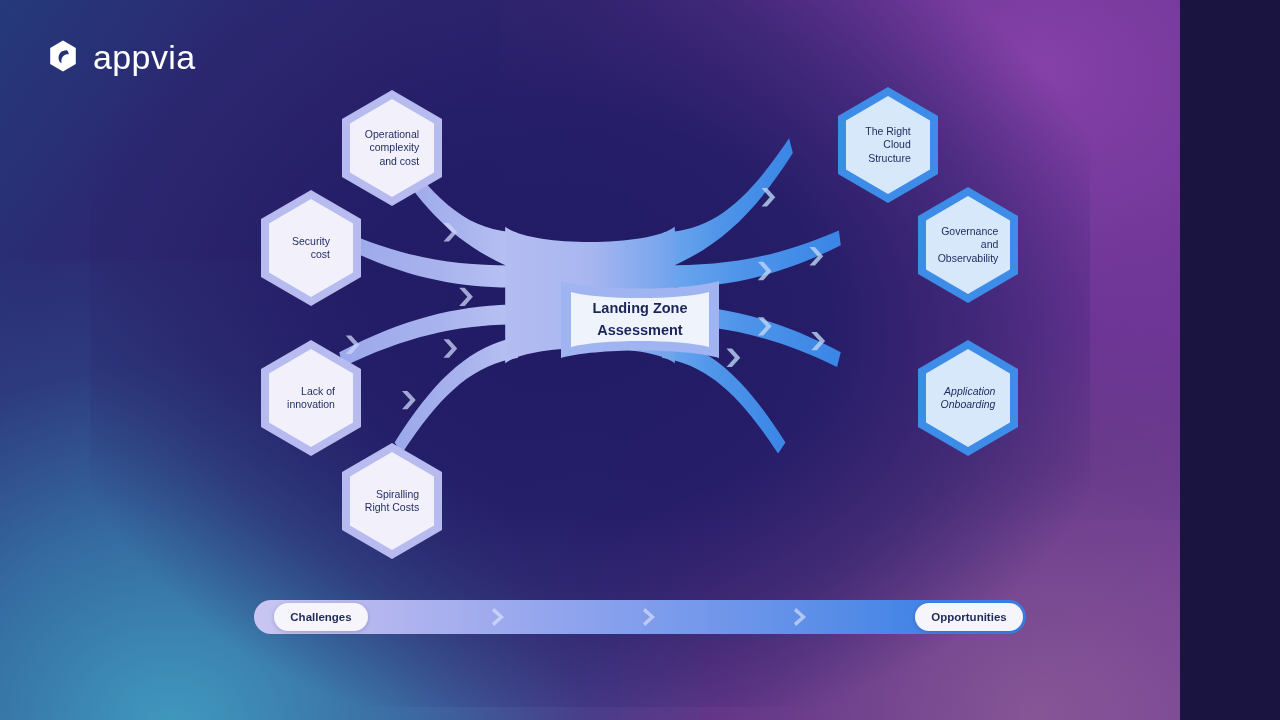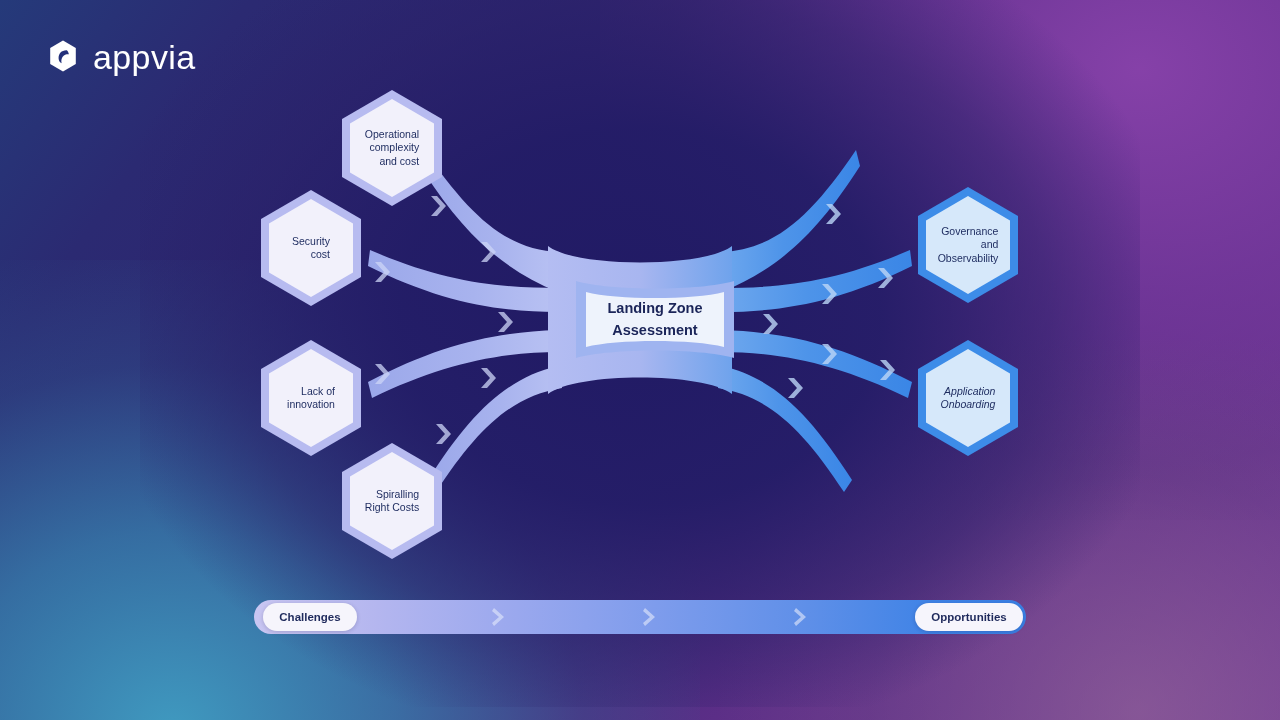--- a/index.html
+++ b/index.html
@@ -2,24 +2,25 @@
 <html><head>
 <meta charset="utf-8">
 <style>
   html, body {
     margin: 0;
     padding: 0;
     background: #1a1440;
   }
   #stage {
     position: relative;
-    width: 1280px;
+    width: 1168px;
     height: 720px;
     overflow: hidden;
     font-family: "Liberation Sans", sans-serif;
+    padding-left: 12px;
   }
   .bg-base {
     position: absolute;
     inset: 0;
     background: linear-gradient(125deg,
         #253a7a 0%,
         #2b2a72 14%,
         #2e2570 30%,
         #3a2573 44%,
         #4d2a7e 58%,
@@ -118,21 +119,20 @@
     pointer-events: none;
   }
 
   
   .center-card {
     position: absolute;
     left: 561px;
     top: 277px;
     width: 158px;
     height: 85px;
-    margin-left: 15px;
   }
   .center-card-text {
     position: absolute;
     inset: 0;
     display: flex;
     align-items: center;
     justify-content: center;
     text-align: center;
     color: #1b2559;
     font-size: 14.5px;
@@ -166,21 +166,21 @@
     border-radius: 14px;
     background: #f6f5fc;
     display: flex;
     align-items: center;
     justify-content: center;
     color: #1f2a5c;
     font-size: 11.5px;
     font-weight: bold;
     box-shadow: 0 1px 4px rgba(20, 20, 60, 0.2);
   }
-  .spectrum-pill.left { left: 9px; width: 94px; text-align: right; }
+  .spectrum-pill.left { left: 20px; width: 94px; text-align: right; }
   .spectrum-pill.right { right: 3px; width: 108px; text-align: center; }
   .spectrum-chev {
     position: absolute;
     top: 7px;
     width: 14px;
     height: 20px;
     opacity: 0.62;
   }
 </style>
 </head>
@@ -292,20 +292,29 @@
 
   <div class="hex-node" style="left:337px; top:441px;">
     <svg width="110" height="120" viewBox="0 0 110 120">
       <path d="M55 2 L105 31 L105 89 L55 118 L5 89 L5 31 Z" fill="#b7bbf0"></path>
       <path d="M55 11 L97 35.5 L97 84.5 L55 109 L13 84.5 L13 35.5 Z" fill="#f2f1fb"></path>
     </svg>
     <div class="hex-label">Spiralling
 Right Costs</div>
   </div>
 
+  <div class="hex-node" style="left:833px; top:85px;">
+    <svg width="110" height="120" viewBox="0 0 110 120">
+      <path d="M55 2 L105 31 L105 89 L55 118 L5 89 L5 31 Z" fill="#3d8ce8"></path>
+      <path d="M55 11 L97 35.5 L97 84.5 L55 109 L13 84.5 L13 35.5 Z" fill="#d6e8fa"></path>
+    </svg>
+    <div class="hex-label">The Right
+Cloud
+Structure</div>
+  </div>
 
   <div class="hex-node" style="left:913px; top:185px;">
     <svg width="110" height="120" viewBox="0 0 110 120">
       <path d="M55 2 L105 31 L105 89 L55 118 L5 89 L5 31 Z" fill="#3d8ce8"></path>
       <path d="M55 11 L97 35.5 L97 84.5 L55 109 L13 84.5 L13 35.5 Z" fill="#d6e8fa"></path>
     </svg>
     <div class="hex-label">Governance
 and
 Observability</div>
   </div>

